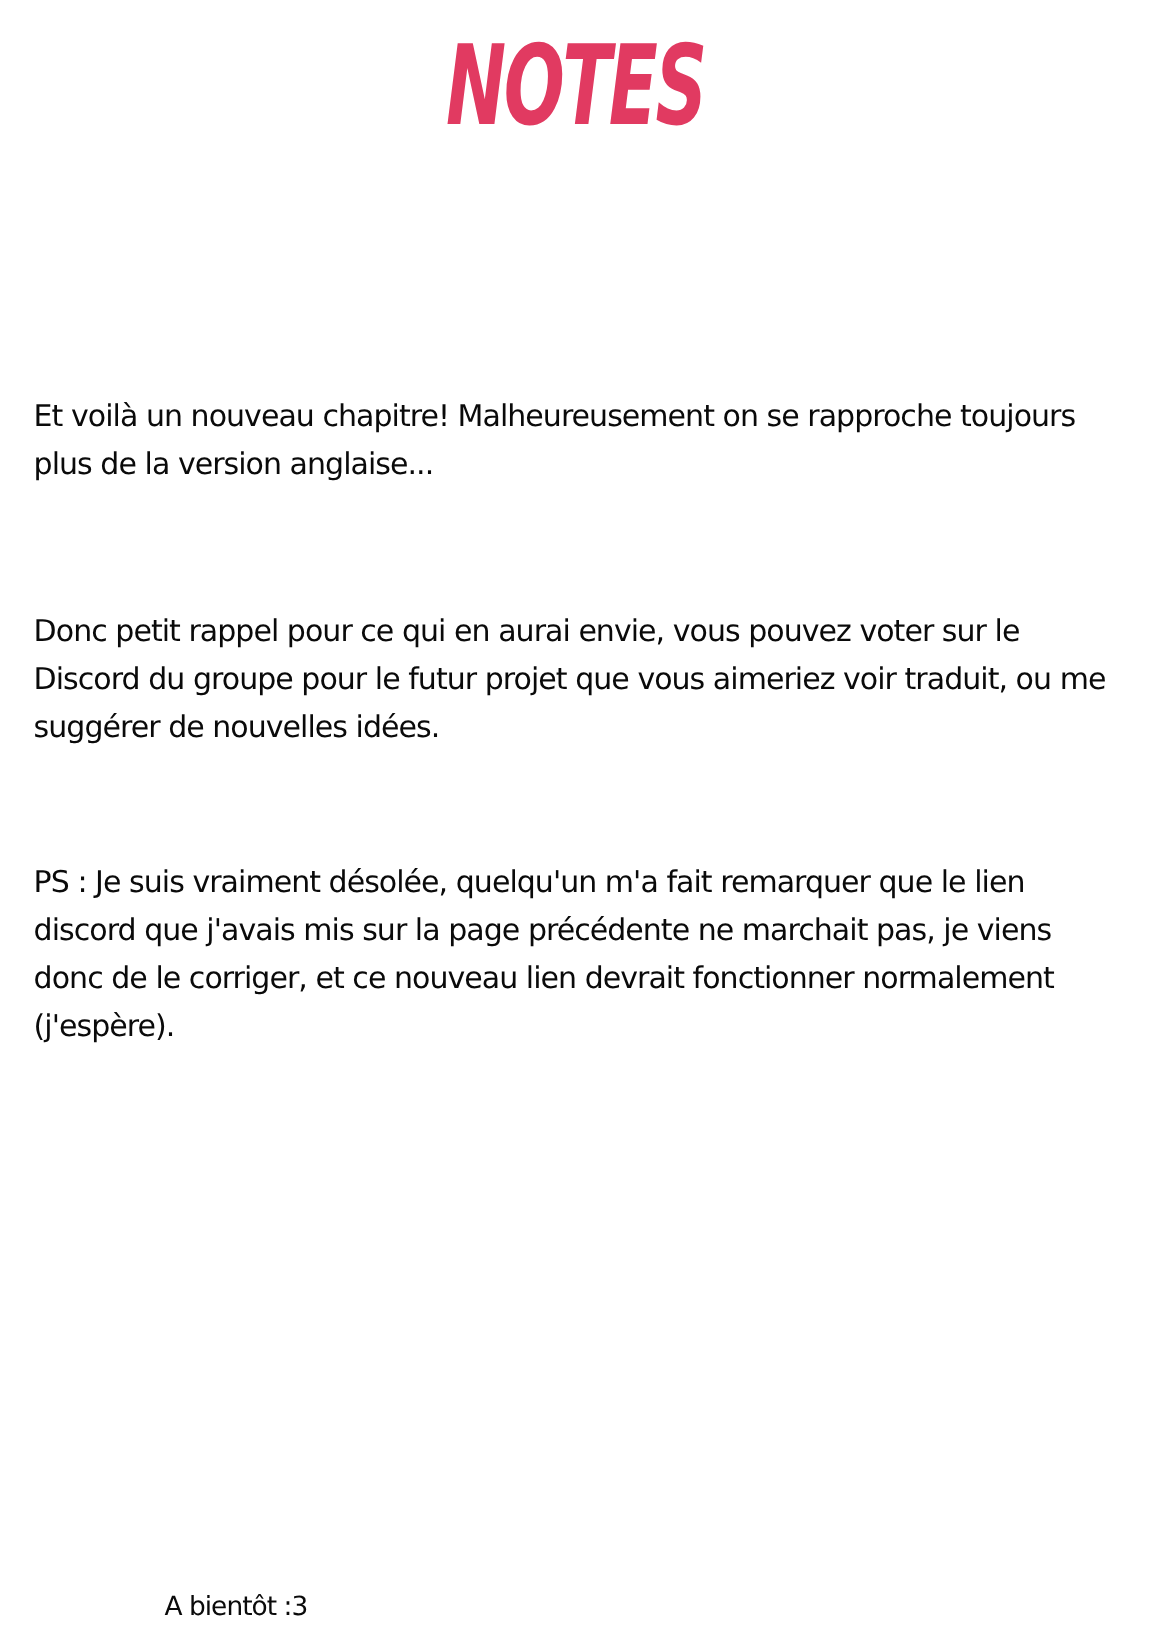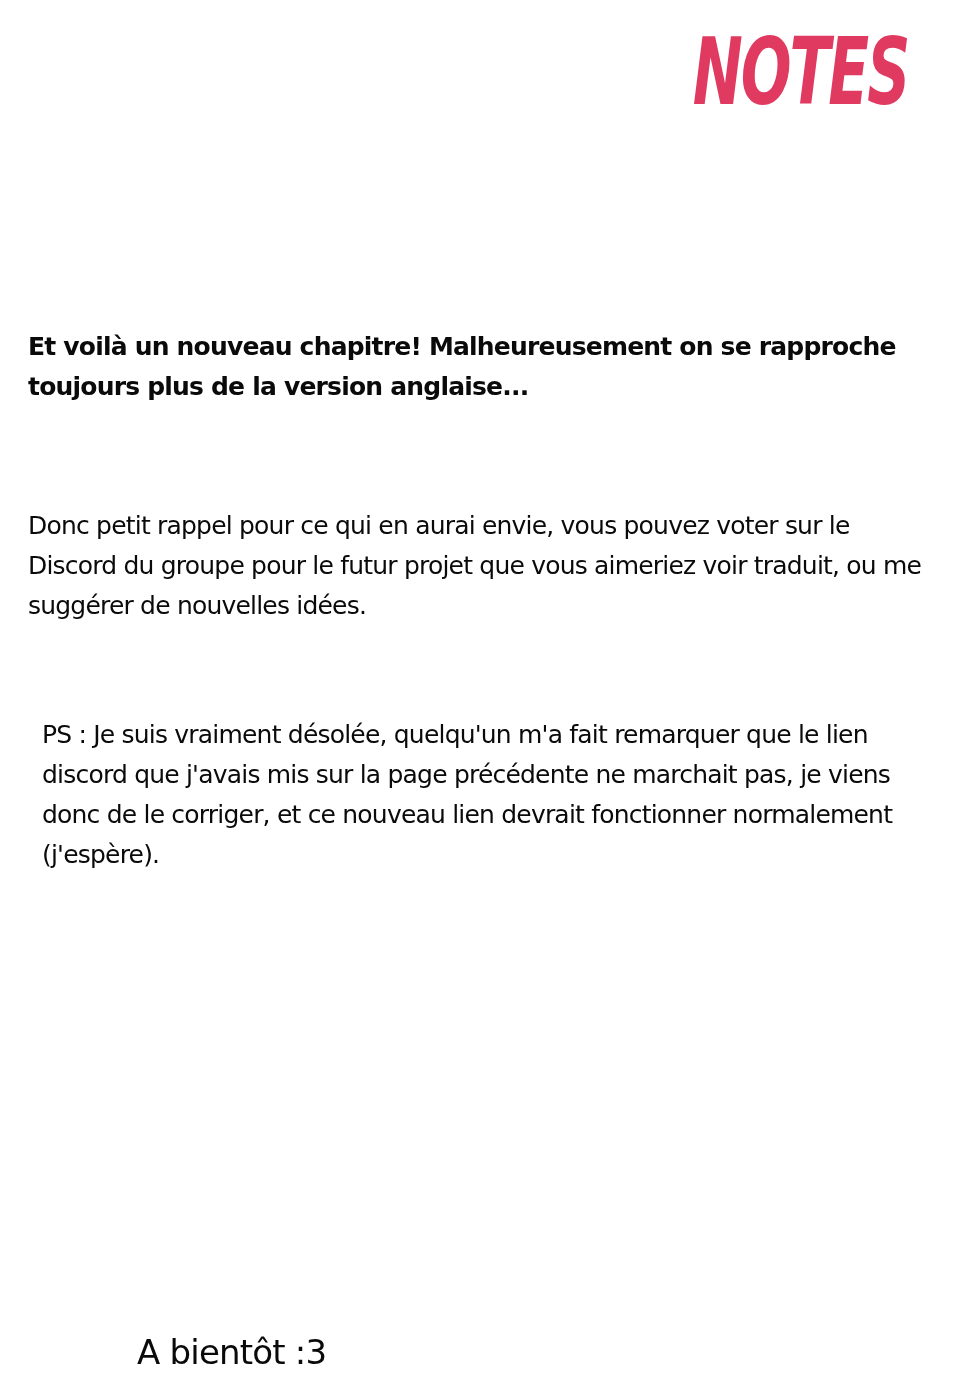--- a/index.html
+++ b/index.html
@@ -13,21 +13,21 @@
     height: 1377px;
     background: #ffffff;
     overflow: hidden;
     font-family: "DejaVu Sans", sans-serif;
   }
   .title-wrap {
     position: absolute;
     top: 22px;
     left: 0;
     width: 959px;
-    text-align: right;
+    text-align: center;
   }
   .title {
     display: inline-block;
     font-family: "DejaVu Sans", sans-serif;
     font-weight: 800;
     font-style: italic;
     font-size: 88px;
     line-height: 100px;
     letter-spacing: -3px;
     color: #E13A61;
@@ -38,29 +38,29 @@
   .body-text {
     position: absolute;
     left: 28px;
     width: 912px;
     font-family: "DejaVu Sans", sans-serif;
     font-size: 25px;
     line-height: 40px;
     letter-spacing: -0.8px;
     color: #0a0a0a;
   }
-  .para-1 { top: 302px; font-weight: bold; }
+  .para-1 { top: 302px; }
   .para-2 { top: 458px; margin-top: 48px; }
-  .para-3 { top: 690px; margin-left: 14px; }
+  .para-3 { top: 690px; }
   .signoff {
     position: absolute;
     top: 1298px;
     left: 137px;
     font-family: "DejaVu Sans", sans-serif;
-    font-size: 34px;
+    font-size: 22px;
     line-height: 40px;
     letter-spacing: -0.8px;
     color: #0a0a0a;
     white-space: nowrap;
   }
 </style>
 </head>
 <body>
 
 <div class="page">

